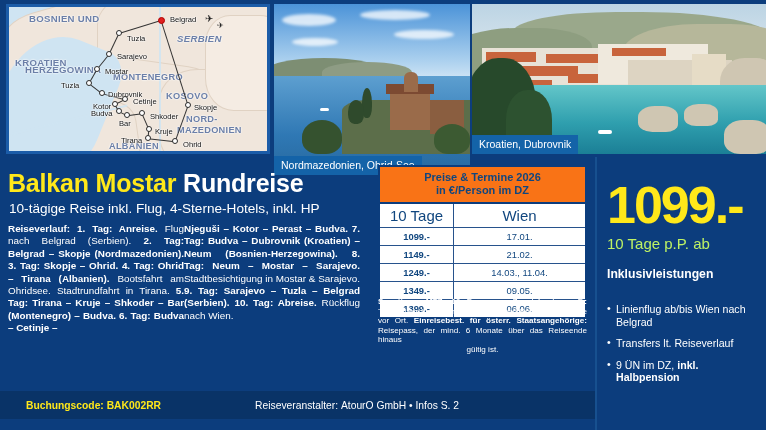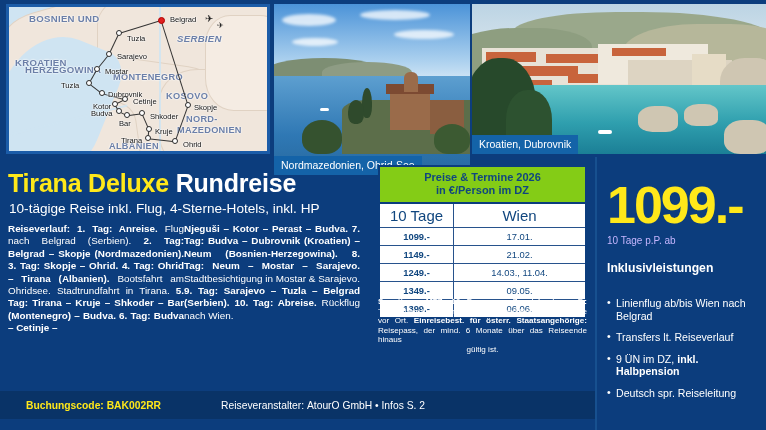--- a/index.html
+++ b/index.html
@@ -95,50 +95,50 @@
   .col.c2 { }
   .col b { font-weight:bold; }
 
   
   .tablewrap { position:absolute; left:378px; top:8px; width:209px; }
   .ptable { width:100%; background:#ffffff; border:2px solid #0c3d7d; border-collapse:collapse; }
   .ptable th, .ptable td {
     border:1px solid #27528c; color:#10467f; text-align:center; font-size:9.4px; padding:3px 2px;
   }
   .ptable .thead th {
-    background:#84cc16; font-size:11px; font-weight:bold; padding:4px 4px 5px; line-height:13px; border-bottom:2px solid #0c3d7d;
+    background:#f97316; font-size:11px; font-weight:bold; padding:4px 4px 5px; line-height:13px; border-bottom:2px solid #0c3d7d;
   }
   .ptable .chead th { font-size:15px; font-weight:normal; padding:3px 2px; }
   .ptable td.days { width:36%; font-weight:600; }
   .fineprint {
     position:absolute; left:378px; width:209px; top:140px;
     color:#ffffff; font-size:8.1px; line-height:9.6px; text-align:justify;
   }
   .fineprint b { font-weight:bold; }
   .fineprint .last { display:block; text-align:center; }
 
   
   .bookbar {
     position:absolute; left:0; top:391px; width:595px; height:28px; background:#093367;
     display:flex; align-items:center;
   }
   .bookbar .bc { color:#ffe81a; font-weight:bold; font-size:10.3px; margin-left:26px; }
-  .bookbar .ro { color:#ffe81a; font-weight:bold; font-size:10.3px; margin-left:60px; }
+  .bookbar .ro { color:#ffe81a; font-weight:bold; font-size:10.3px; margin-left:94px; }
   .bookbar .ro span { color:#ffffff; font-weight:normal; }
 
   
   .rightcol {
     position:absolute; left:595px; top:157px; width:171px; height:273px;
     background:#0c3d7d; border-left:2px solid #17508f; padding:0 10px;
   }
   .bigprice {
     color:#ffe81a; font-size:52px; font-weight:bold; letter-spacing:-2px;
     line-height:52px; margin-top:22px;
   }
-  .ppsub { color:#c4b5fd; font-size:10px; margin-top:4px; }
+  .ppsub { color:#bef264; font-size:15px; margin-top:4px; }
   .incl-title { color:#ffffff; font-size:12.2px; font-weight:bold; margin-top:15px; }
   .incl { list-style:none; margin-top:22px; }
   .incl li {
     color:#ffffff; font-size:10.6px; line-height:12.6px; margin-bottom:9px;
     padding-left:9px; position:relative;
   }
   .incl li::before { content:"•"; position:absolute; left:0; top:-1px; }
   .incl li b { font-weight:bold; }
 </style>
 </head>
@@ -272,21 +272,21 @@
       <div class="d-pine" style="left:-6px;top:54px;width:70px;height:96px;"></div>
       <div class="d-pine" style="left:34px;top:86px;width:46px;height:64px;background:#2d5230;"></div>
       <div class="d-boat" style="left:126px;top:126px;width:14px;height:4px;"></div>
       <div class="cap">Kroatien, Dubrovnik</div>
     </div>
   </div>
 
   <div class="body-left">
 
     <div class="headline">
-      <span class="hl-a">Tirana Deluxe</span>
+      <span class="hl-a">Balkan Mostar</span>
       <span class="hl-b">Rundreise</span>
     </div>
     <div class="subhead">10-tägige Reise inkl. Flug, 4-Sterne-Hotels, inkl. HP</div>
 
     <div class="cols">
       <div class="col c1"><b>Reiseverlauf: 1. Tag: Anreise.</b> Flug nach Belgrad (Serbien). <b>2. Tag: Belgrad – Skopje (Nordmazedonien). 3. Tag: Skopje – Ohrid. 4. Tag: Ohrid – Tirana (Albanien).</b> Bootsfahrt am Ohridsee. Stadtrundfahrt in Tirana. <b>5. Tag: Tirana – Kruje – Shkoder – Bar (Montenegro) – Budva. 6. Tag: Budva – Cetinje –</b></div>
       <div class="col c2"><b>Njeguši – Kotor – Perast – Budva. 7. Tag: Budva – Dubrovnik (Kroatien) – Neum (Bosnien-Herzegowina). 8. Tag: Neum – Mostar – Sarajevo.</b> Stadtbesichtigung in Mostar &amp; Sarajevo. <b>9. Tag: Sarajevo – Tuzla – Belgrad (Serbien). 10. Tag: Abreise.</b> Rückflug nach Wien.</div>
     </div>
 
     <div class="tablewrap">
@@ -343,16 +343,15 @@
   </div>
 
   <div class="rightcol">
     <div class="bigprice">1099.-</div>
     <div class="ppsub">10 Tage p.P. ab</div>
     <div class="incl-title">Inklusivleistungen</div>
     <ul class="incl" id="inclusion-list">
         <li>Linienflug ab/bis Wien nach Belgrad</li>
         <li>Transfers lt. Reiseverlauf</li>
         <li>9 ÜN im DZ, <b>inkl. Halbpension</b></li>
-        <li>Deutsch spr. Reiseleitung</li>
       </ul>
   </div>
 </div>
 
 </body></html>

